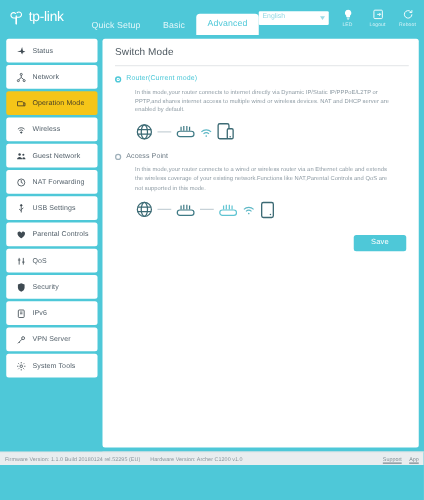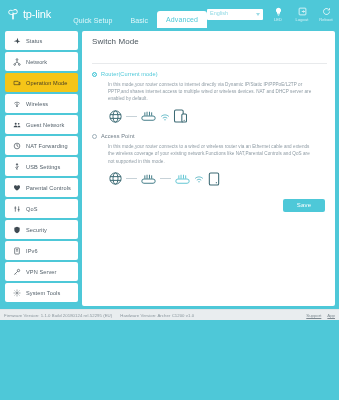--- a/index.html
+++ b/index.html
@@ -8,21 +8,21 @@
     width: 339px;
     height: 400px;
     overflow: hidden;
     font-family: "Liberation Sans", sans-serif;
     background: #4ec8d8;
   }
 
   #app {
     position: relative;
     width: 339px;
-    height: 320px;
+    height: 372px;
     background: #4ec8d8;
     display: flex;
     flex-direction: column;
   }
 
   
   .topbar {
     position: relative;
     height: 28px;
     flex: 0 0 28px;
@@ -185,21 +185,21 @@
     margin: 3px 4px 3px 0;
     border-radius: 2px;
     padding: 6px 8px 6px 10px;
     position: relative;
     overflow: hidden;
   }
 
   .panel-title {
     font-size: 8px;
     color: #4b565e;
-    padding-bottom: 17px;
+    padding-bottom: 6px;
     border-bottom: 1px solid #e8eaec;
     letter-spacing: 0.1px;
   }
 
   .mode-block { padding-top: 7px; }
 
   .radio-row {
     display: flex;
     align-items: center;
     gap: 4px;

